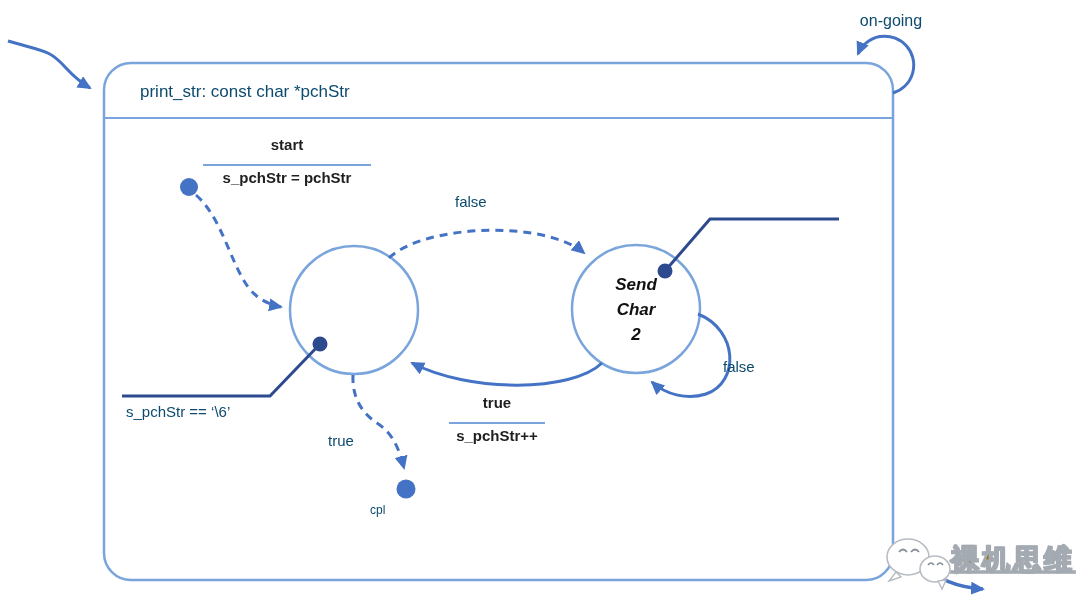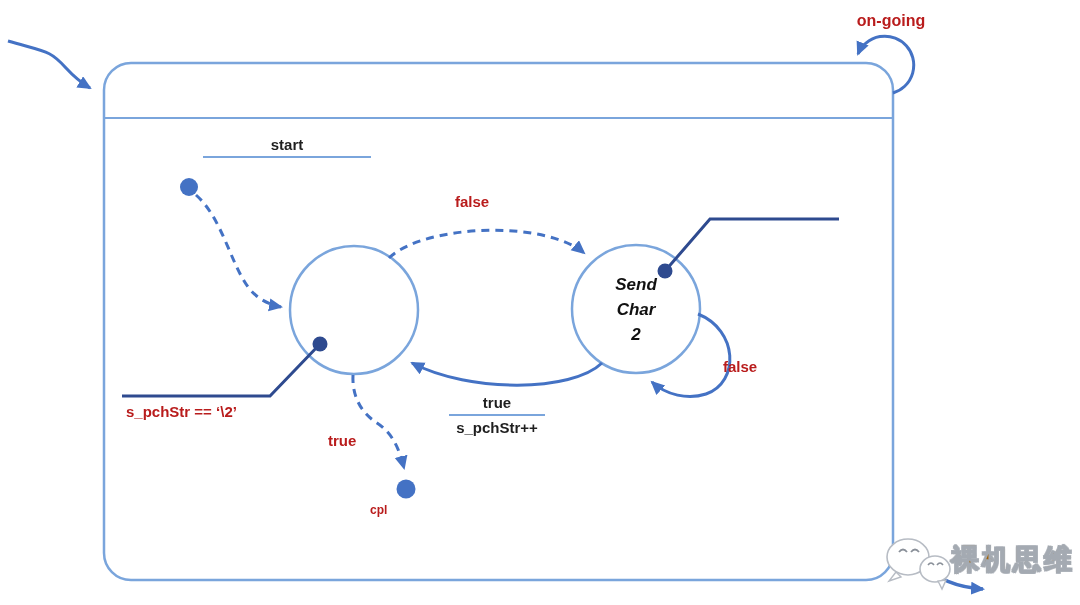--- a/index.html
+++ b/index.html
@@ -13,34 +13,34 @@
     font-family: "Liberation Sans", sans-serif;
     color: #1f1f1f;
   }
   .stage svg.layer {
     position: absolute;
     left: 0; top: 0;
     width: 1080px; height: 605px;
   }
   .lbl {
     position: absolute;
-    font-weight: bold;
+    font-weight: normal;
     font-size: 15px;
-    color: #b91c1c;
+    color: #0c4a6e;
     line-height: 20px;
     white-space: nowrap;
   }
   .lbl.center { text-align: left; }
   .diagram-title {
     left: 140px; top: 82px;
     font-size: 17px;
   }
   .ongoing { left: 841px; top: 11px; width: 100px; text-align: center; font-size: 16px; }
   .guard { position: absolute; text-align: center; font-weight: bold; font-size: 15px; }
-  .guard .guard-event { display: block; padding-bottom: 2px; border-bottom: 2px solid #7aa5dc; line-height: 19px; }
+  .guard .guard-event { display: block; padding-bottom: 10px; border-bottom: 2px solid #7aa5dc; line-height: 19px; }
   .guard .guard-action { display: block; padding-top: 2px; line-height: 19px; }
   .guard-start { left: 203px; top: 135px; width: 168px; }
   .guard-true { left: 449px; top: 393px; width: 96px; }
   .lbl-false-top { left: 455px; top: 192px; width: 80px; }
   .lbl-false-self { left: 723px; top: 357px; width: 80px; }
   .lbl-true-final { left: 328px; top: 431px; width: 80px; }
   .lbl-cpl { left: 370px; top: 500px; width: 80px; font-size: 12px; }
   .lbl-serial { left: 697px; top: 194px; width: 172px; }
   .lbl-null { left: 126px; top: 402px; width: 176px; }
   .state-label {
@@ -57,20 +57,21 @@
   .watermark-text {
     position: absolute;
     left: 951px; top: 541px;
     font-size: 28px;
     font-weight: bold;
     letter-spacing: 3px;
     color: #a16207;
     -webkit-text-stroke: 1.2px #a4aab2;
     text-shadow: 1px 1px 0 #b6bbc2, -1px -1px 0 #b6bbc2, 1px -1px 0 #b6bbc2, -1px 1px 0 #b6bbc2;
     white-space: nowrap;
+    text-decoration: underline;
   }
 </style>
 </head>
 <body>
 
 <div class="stage">
 
   <svg class="layer" viewBox="0 0 1080 605" xmlns="http://www.w3.org/2000/svg">
     <defs>
       <marker id="arr" markerUnits="userSpaceOnUse" markerWidth="16" markerHeight="14" refX="12" refY="6.5" orient="auto">
@@ -113,42 +114,44 @@
       <path d="M 896 572 l -7 9 l 12 -4 z" fill="#ffffff" stroke="#b7bcc4" stroke-width="1.4"></path>
       <ellipse cx="935" cy="569" rx="15" ry="13" fill="#ffffff" stroke="#b7bcc4" stroke-width="1.6"></ellipse>
       <path d="M 938 581 l 4 8 l 4 -9 z" fill="#ffffff" stroke="#b7bcc4" stroke-width="1.4"></path>
       <path d="M 899 552 q 4 -5 8 0" fill="none" stroke="#8a9099" stroke-width="1.8"></path>
       <path d="M 911 552 q 4 -5 8 0" fill="none" stroke="#8a9099" stroke-width="1.8"></path>
       <path d="M 928 565 q 3 -4 6 0" fill="none" stroke="#8a9099" stroke-width="1.6"></path>
       <path d="M 937 565 q 3 -4 6 0" fill="none" stroke="#8a9099" stroke-width="1.6"></path>
     </g>
   </svg>
 
+  <div class="lbl diagram-title">print_str: const char *pchStr</div>
 
   <div class="lbl ongoing">on-going</div>
 
   <div class="guard guard-start">
     <span class="guard-event">start</span>
+    <span class="guard-action">s_pchStr = pchStr</span>
   </div>
 
   <div class="lbl center lbl-false-top">false</div>
 
   <div class="guard guard-true">
     <span class="guard-event">true</span>
     <span class="guard-action">s_pchStr++</span>
   </div>
 
   <div class="lbl center lbl-false-self">false</div>
 
   <div class="lbl center lbl-true-final">true</div>
 
   <div class="lbl center lbl-cpl">cpl</div>
 
 
-  <div class="lbl center lbl-null">s_pchStr ==   ‘\2’</div>
+  <div class="lbl center lbl-null">s_pchStr ==   ‘\6’</div>
 
 
   <div class="state-label state-2-label">Send
 Char
 2</div>
 
   <div class="watermark-text">裸机思维</div>
 
 </div>
 

